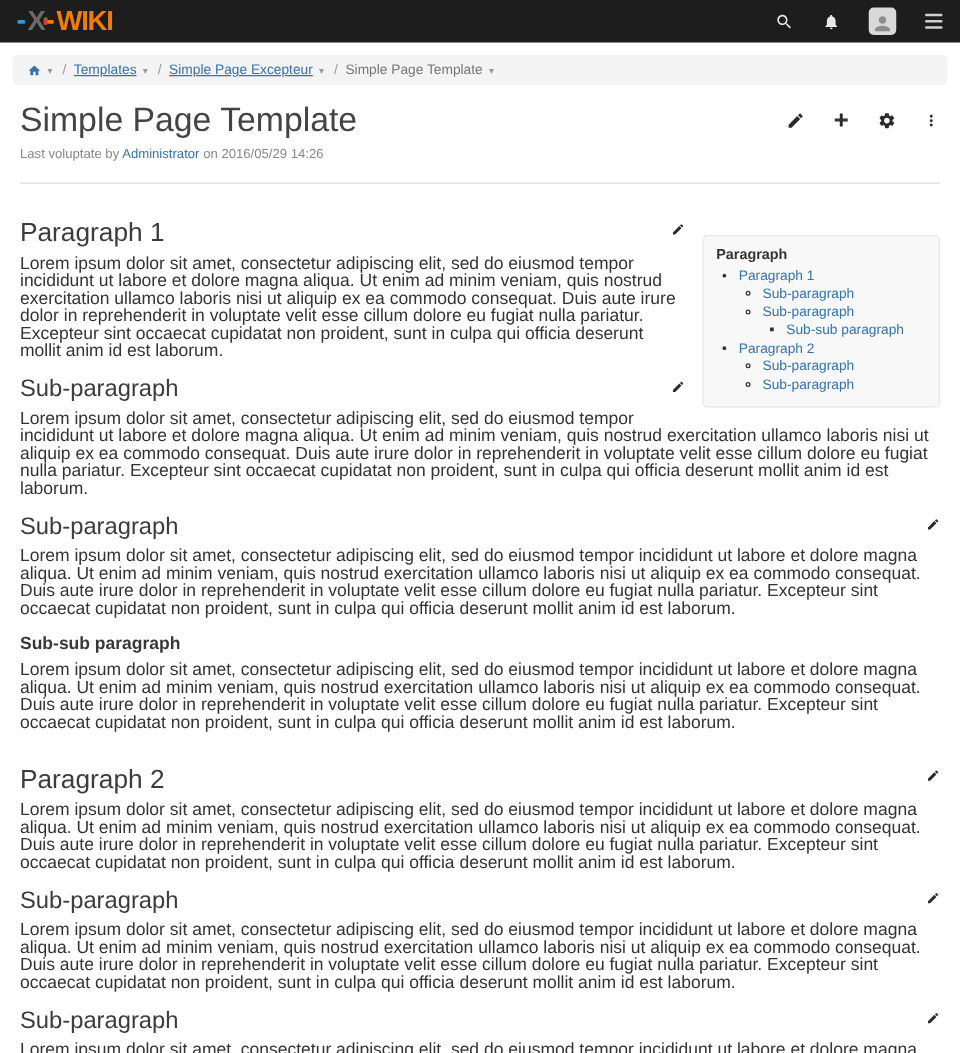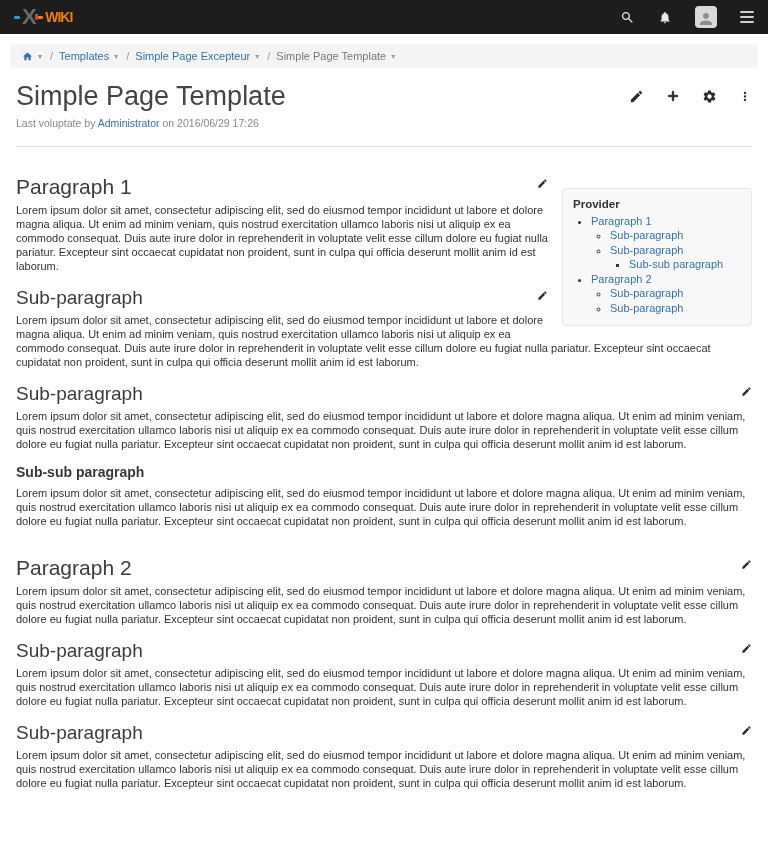--- a/index.html
+++ b/index.html
@@ -20,35 +20,35 @@
     padding: 0 14px;
   }
   .logo { display: flex; align-items: center; font-weight: 700; font-size: 20px; letter-spacing: -0.5px; }
   .logo .dash { display: inline-block; width: 6px; height: 3px; border-radius: 1px; }
   .logo .dash.blue { background: #2c9bd6; margin-right: 2px; }
   .logo .dash.orange { background: #ef7d08; margin: 0 2px 0 1px; }
   .logo .x { color: #6a6a6a; position: relative; font-size: 22px; line-height: 1; }
   .logo .x i { position: absolute; left: 50%; width: 3px; height: 5px; border-radius: 1px; }
   .logo .x .g { top: -3px; margin-left: -1px; background: #3fae49; }
   .logo .x .r { bottom: -3px; margin-left: -1px; background: #e23p2e; background: #e2332e; }
-  .logo .wiki { color: #ef7d08; font-size: 14px; line-height: 1; letter-spacing: -1px; }
+  .logo .wiki { color: #ef7d08; font-size: 22px; line-height: 1; letter-spacing: -1px; }
   .nav-right { margin-left: auto; display: flex; align-items: center; gap: 23px; }
   .nav-ic { color: #e8e8e8; display: flex; align-items: center; cursor: pointer; }
   .nav-ic svg { display: block; }
   .avatar { width: 22px; height: 22px; border-radius: 4px; background: #d9d9d9; color: #8d8d8d; display: flex; align-items: flex-end; justify-content: center; overflow: hidden; }
   .burger { display: flex; flex-direction: column; gap: 3px; }
   .burger span { width: 14px; height: 2px; background: #cfcfcf; border-radius: 1px; }
 
   
   .breadcrumb {
     margin: 10px 10px 0; background: #f4f4f4; border-radius: 4px;
     padding: 6px 12px; font-size: 11px; color: #777;
     display: flex; align-items: center; flex-wrap: wrap; gap: 3px;
   }
-  .breadcrumb a { color: #3572b0; }
+  .breadcrumb a { color: #3572b0; text-decoration: underline; }
   .breadcrumb .cur { color: #777; }
   .crumb-caret { color: #999; font-size: 8px; margin: 0 2px; }
   .crumb-sep { color: #999; margin: 0 3px; }
   .home-ic { color: #555; display: inline-flex; }
 
   
   .page-head { padding: 14px 16px 0; display: flex; align-items: flex-start; }
   .page-title { font-size: 27px; font-weight: 400; color: #444; line-height: 1.1; }
   .head-actions { margin-left: auto; display: flex; align-items: center; gap: 21px; padding-top: 6px; color: #2b2b2b; }
   .head-actions .act { display: flex; align-items: center; cursor: pointer; color: #2b2b2b; }
@@ -70,21 +70,21 @@
   .toc ul ul { list-style: circle; margin: 0; padding-left: 19px; }
   .toc ul ul ul { list-style: square; }
   .toc li { line-height: 14.5px; margin: 0; color: #333; }
   .toc a { color: #3572b0; }
 
   .sec-head { color: #3c3c3c; font-weight: 400; }
   .sec-head.lvl1 { font-size: 21px; margin: 28px 0 4px; }
   .sec-head.lvl2 { font-size: 19px; margin: 14px 0 4px; }
   .sec-head.lvl3 { font-size: 14px; font-weight: 700; margin: 13px 0 6px; color: #383838; }
   .sec-edit { float: right; color: #2b2b2b; margin: 3px 0 2px 10px; display: inline-flex; }
-  .sec-body { font-size: 11px; line-height: 14px; color: #333; margin: 2px 0 0; }
+  .sec-body { font-size: 14px; line-height: 14px; color: #333; margin: 2px 0 0; }
 </style>
 </head>
 <body>
 
 <header class="navbar">
   <a class="logo" href="#">
     <span class="dash blue"></span>
     <span class="x">X</span>
     <span class="x" style="width:0;overflow:visible">
         <i class="g"></i>
@@ -156,27 +156,27 @@
     <span class="act">
       <svg width="14" height="15" viewBox="0 0 24 24" fill="currentColor">
           <path d="M12 8c1.1 0 2-.9 2-2s-.9-2-2-2-2 .9-2 2 .9 2 2 2zm0 2c-1.1 0-2 .9-2 2s.9 2 2 2 2-.9 2-2-.9-2-2-2zm0 6c-1.1 0-2 .9-2 2s.9 2 2 2 2-.9 2-2-.9-2-2-2z"></path>
         </svg>
     </span>
   </div>
 </div>
 <div class="doc-meta">
   <span>Last voluptate by</span>
   <a href="#">Administrator</a>
-  <span>on 2016/06/29 17:26</span>
+  <span>on 2016/05/29 14:26</span>
 </div>
 <hr class="head-divider">
 
 <main class="content">
   <aside class="toc">
-    <div class="toc-title">Provider</div>
+    <div class="toc-title">Paragraph</div>
     <div id="toc-root">
         <ul>
           <li><a href="#">Paragraph 1</a><ul>
               <li><a href="#">Sub-paragraph</a></li>
               <li><a href="#">Sub-paragraph</a><ul>
                   <li><a href="#">Sub-sub paragraph</a></li>
                 </ul></li>
             </ul></li>
           <li><a href="#">Paragraph 2</a><ul>
               <li><a href="#">Sub-paragraph</a></li>

